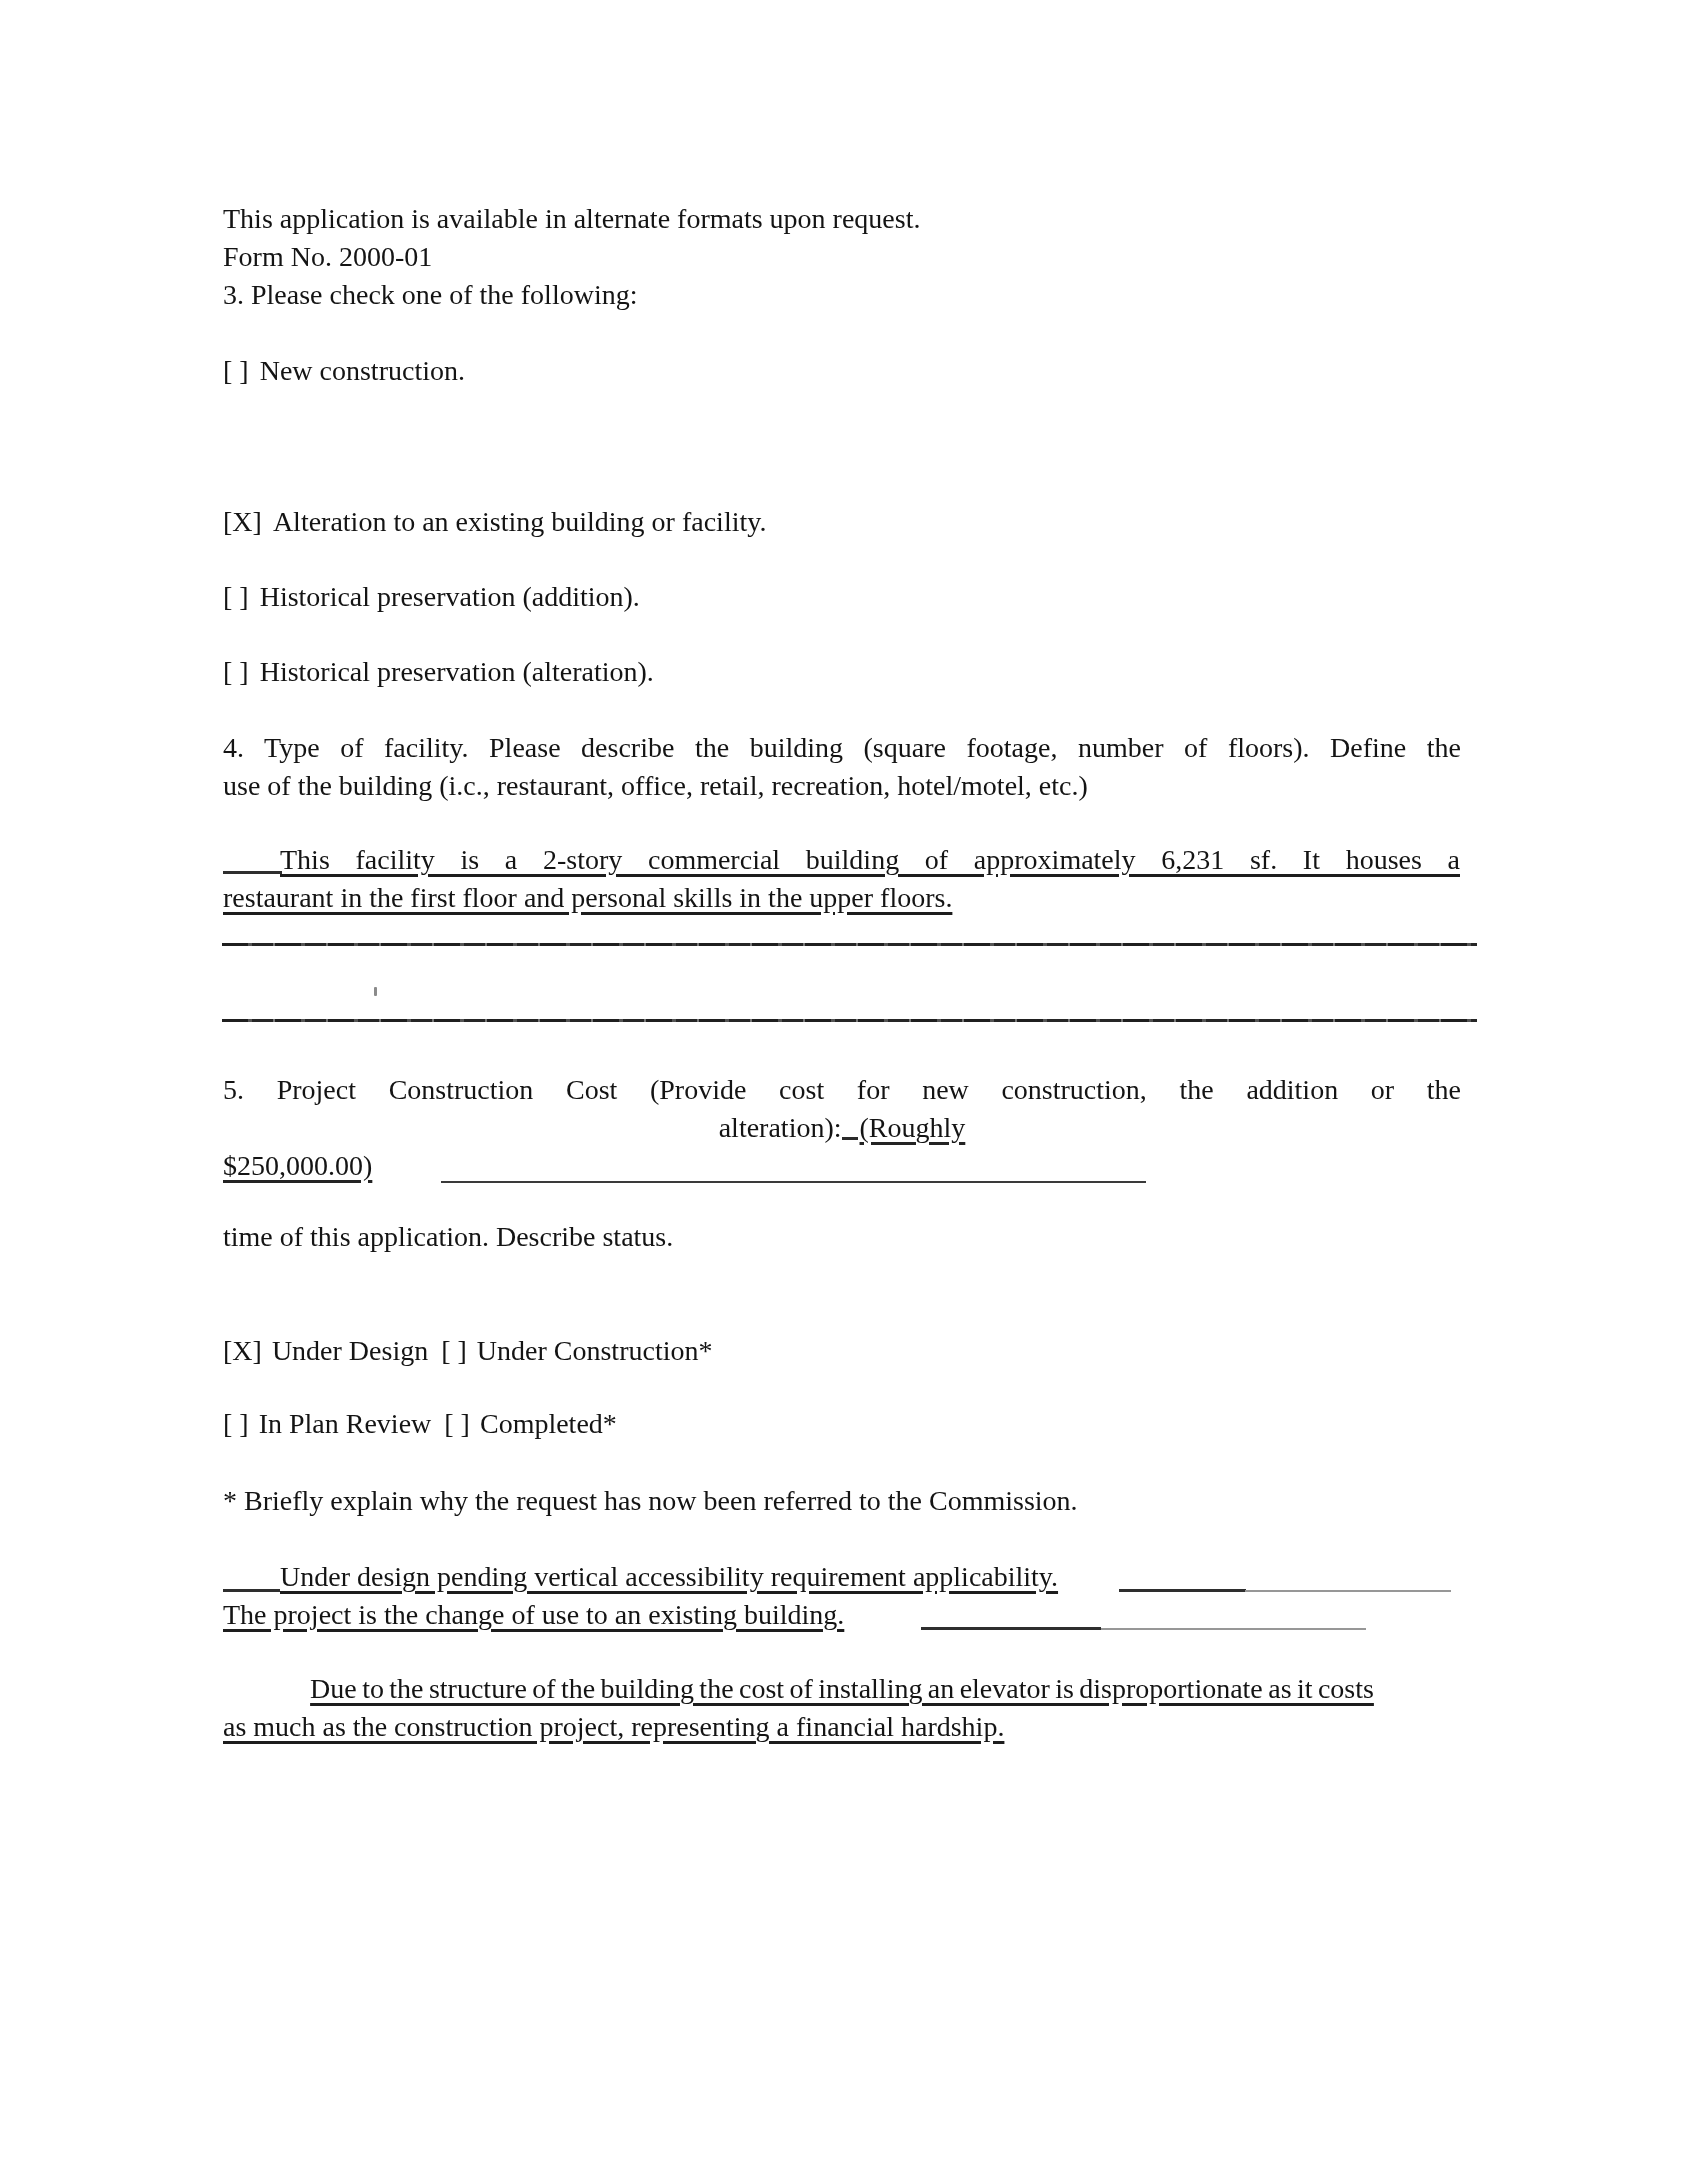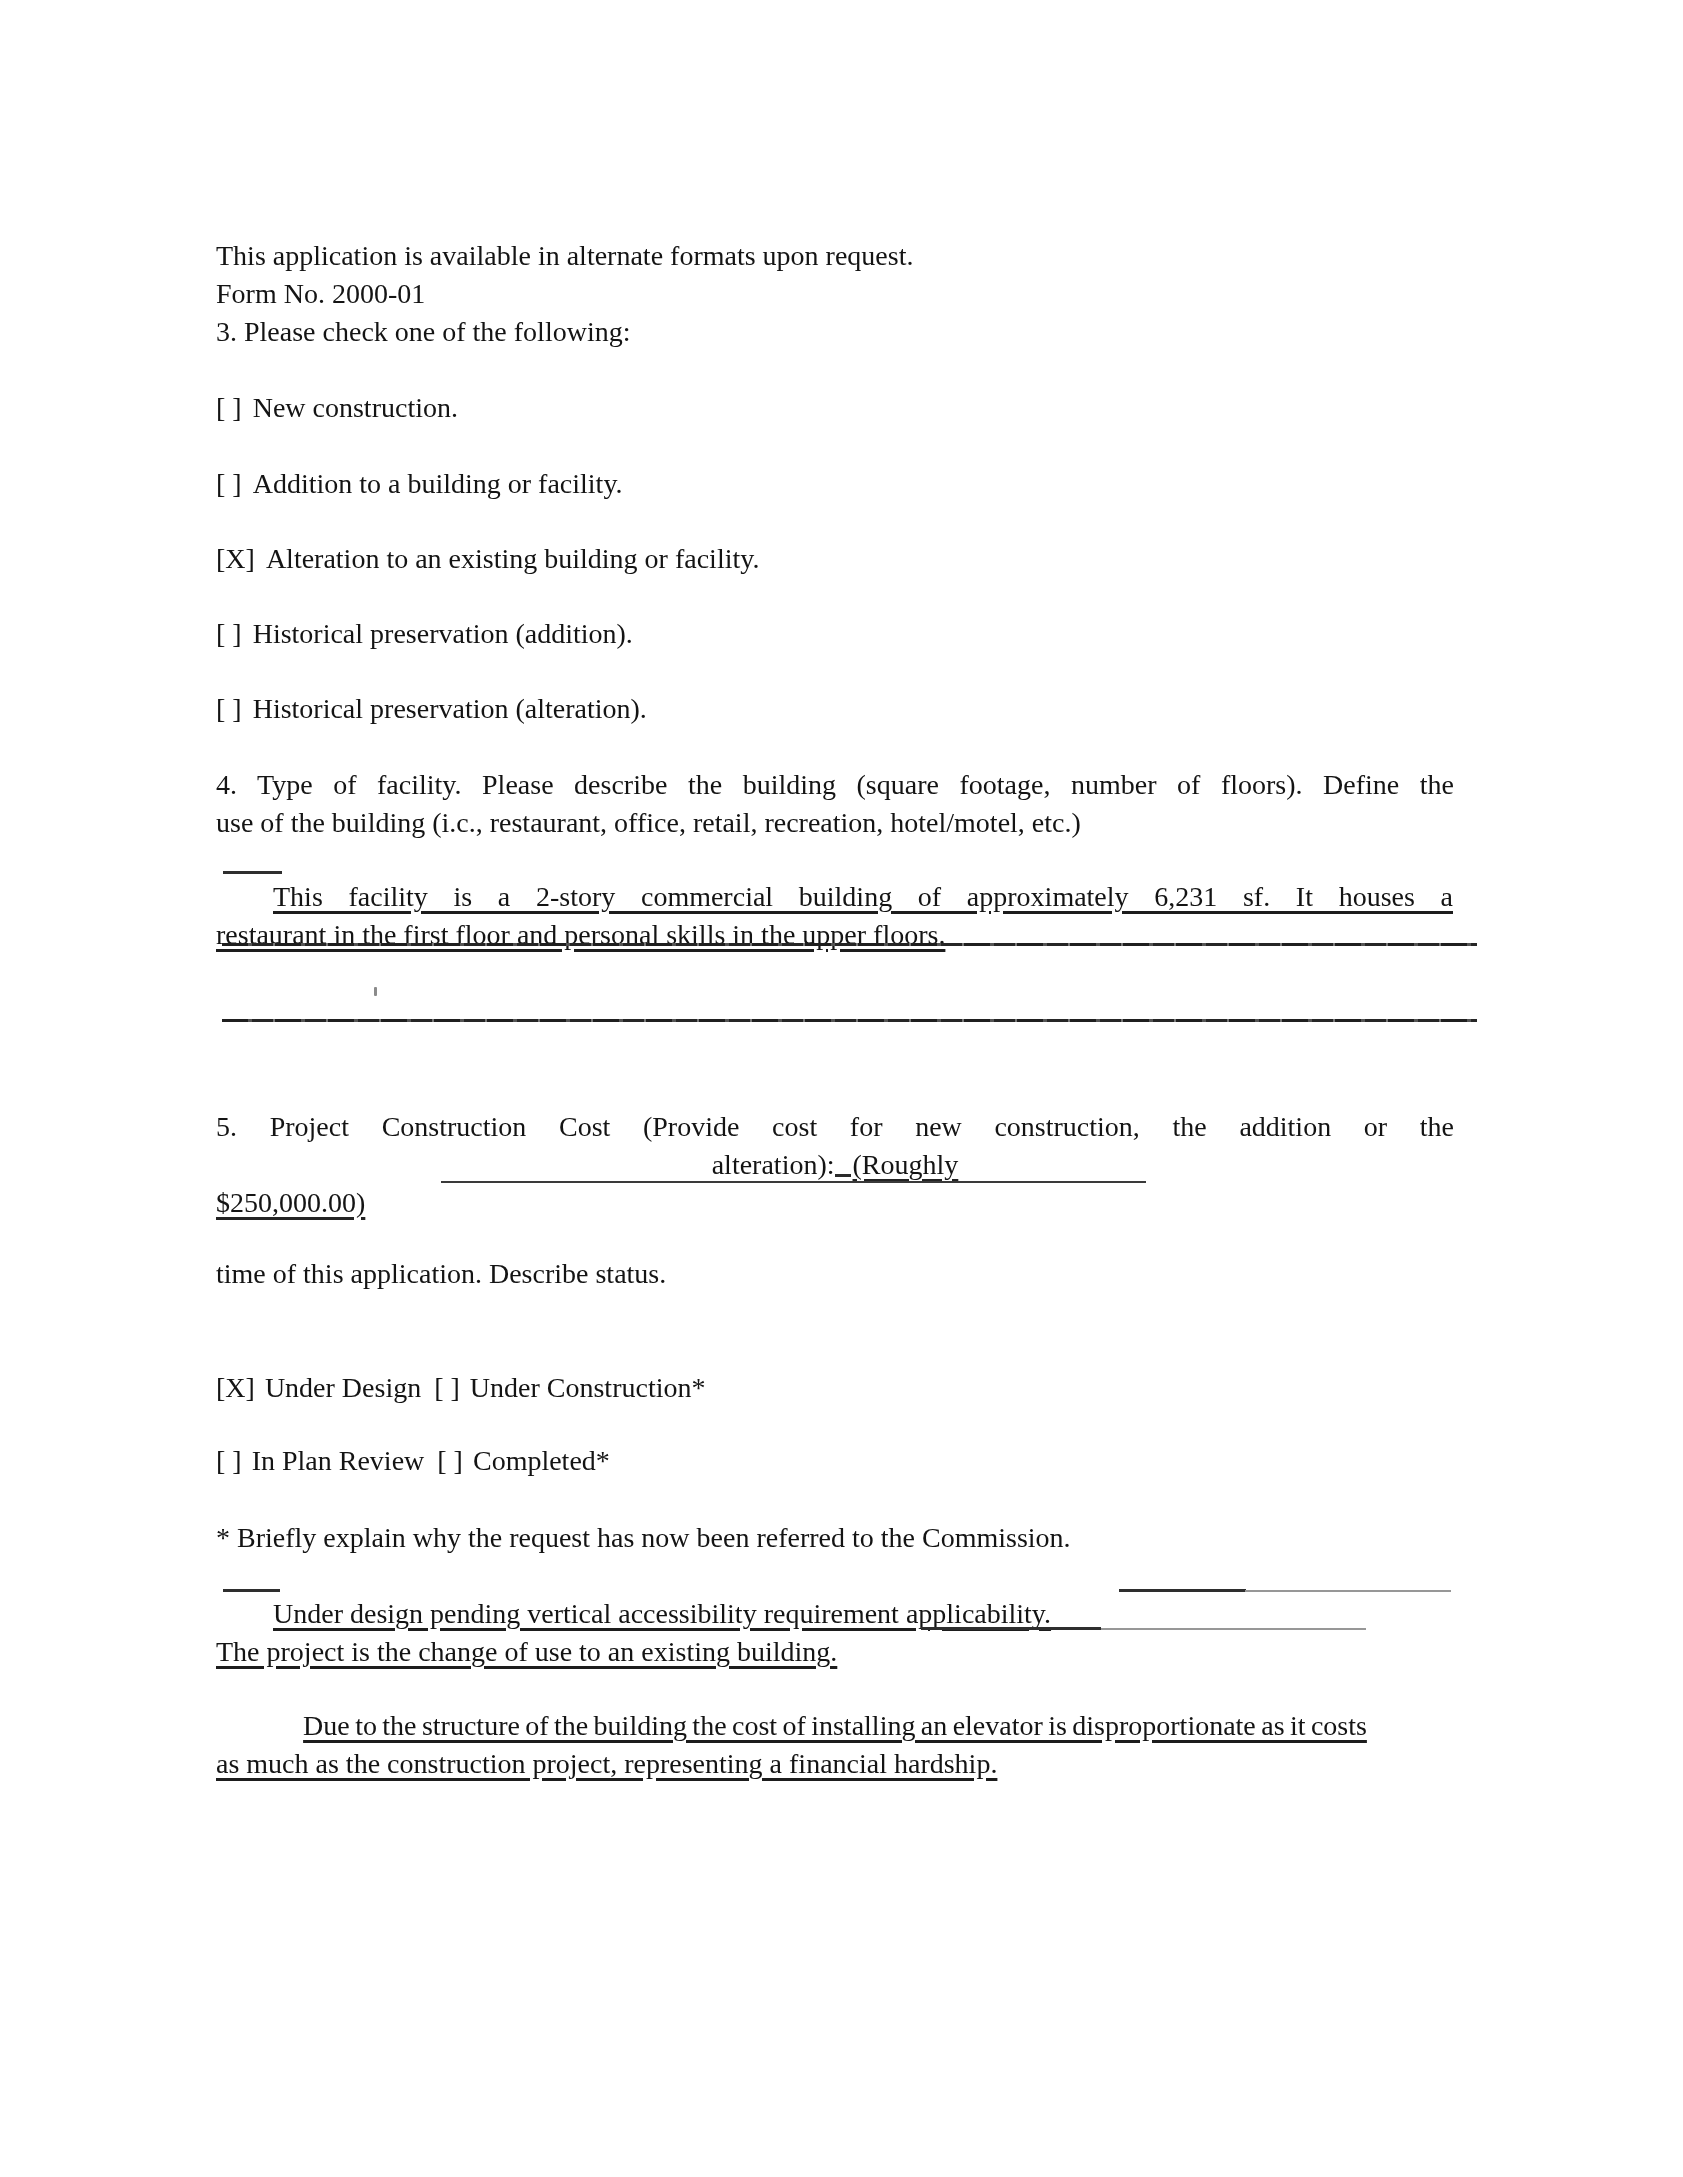--- a/index.html
+++ b/index.html
@@ -1,21 +1,21 @@
 <!DOCTYPE html>
 <html><head>
 <meta charset="utf-8">
 <style>
   html,body{margin:0;padding:0;background:#e8e8e8;}
   #page{
     position:relative;width:1683px;height:2177px;background:#ffffff;overflow:hidden;
     font-family:"Liberation Serif","DejaVu Serif",serif;
     font-size:28px;line-height:38px;color:#141414;
   }
-  .abs{position:absolute;left:216px;width:1238px;margin-top:37px;}
+  .abs{position:absolute;left:223px;width:1238px;}
   .b{font-weight:normal;}
   .i{}
   .just{text-align:justify;text-align-last:justify;}
   .nowrap{white-space:nowrap;}
   .tight{word-spacing:-1.6px;text-align:center;}
   .u{text-decoration:underline;text-decoration-thickness:2.5px;text-underline-offset:5px;text-decoration-color:#232323;}
   .u-thick{text-decoration:underline;text-decoration-thickness:3px;text-underline-offset:5px;text-decoration-color:#1d1d1d;}
   .opt .box{margin-right:11px;}
   .statusrow .box{margin-right:10px;}
   .statusrow .grp2{margin-left:13px;}
@@ -34,23 +34,20 @@
 <div id="page">
 
   <div class="abs" style="top:200px">
     <div class="nowrap">This application is available in alternate formats upon request.</div>
     <div class="nowrap">Form No. 2000-01</div>
     <div class="nowrap b">3. Please check one of the following:</div>
   </div>
 
   <div class="abs nowrap opt" style="top:352px">
     <span class="box">[ ]</span><span>New construction.</span>
-  </div>
-  <div class="abs nowrap opt" style="top:428px">
-    <span class="box">[ ]</span><span>Addition to a building or facility.</span>
   </div>
   <div class="abs nowrap opt" style="top:503px">
     <span class="box">[X]</span><span>Alteration to an existing building or facility.</span>
   </div>
   <div class="abs nowrap opt" style="top:578px">
     <span class="box">[ ]</span><span>Historical preservation (addition).</span>
   </div>
   <div class="abs nowrap opt" style="top:653px">
     <span class="box">[ ]</span><span>Historical preservation (alteration).</span>
   </div>

